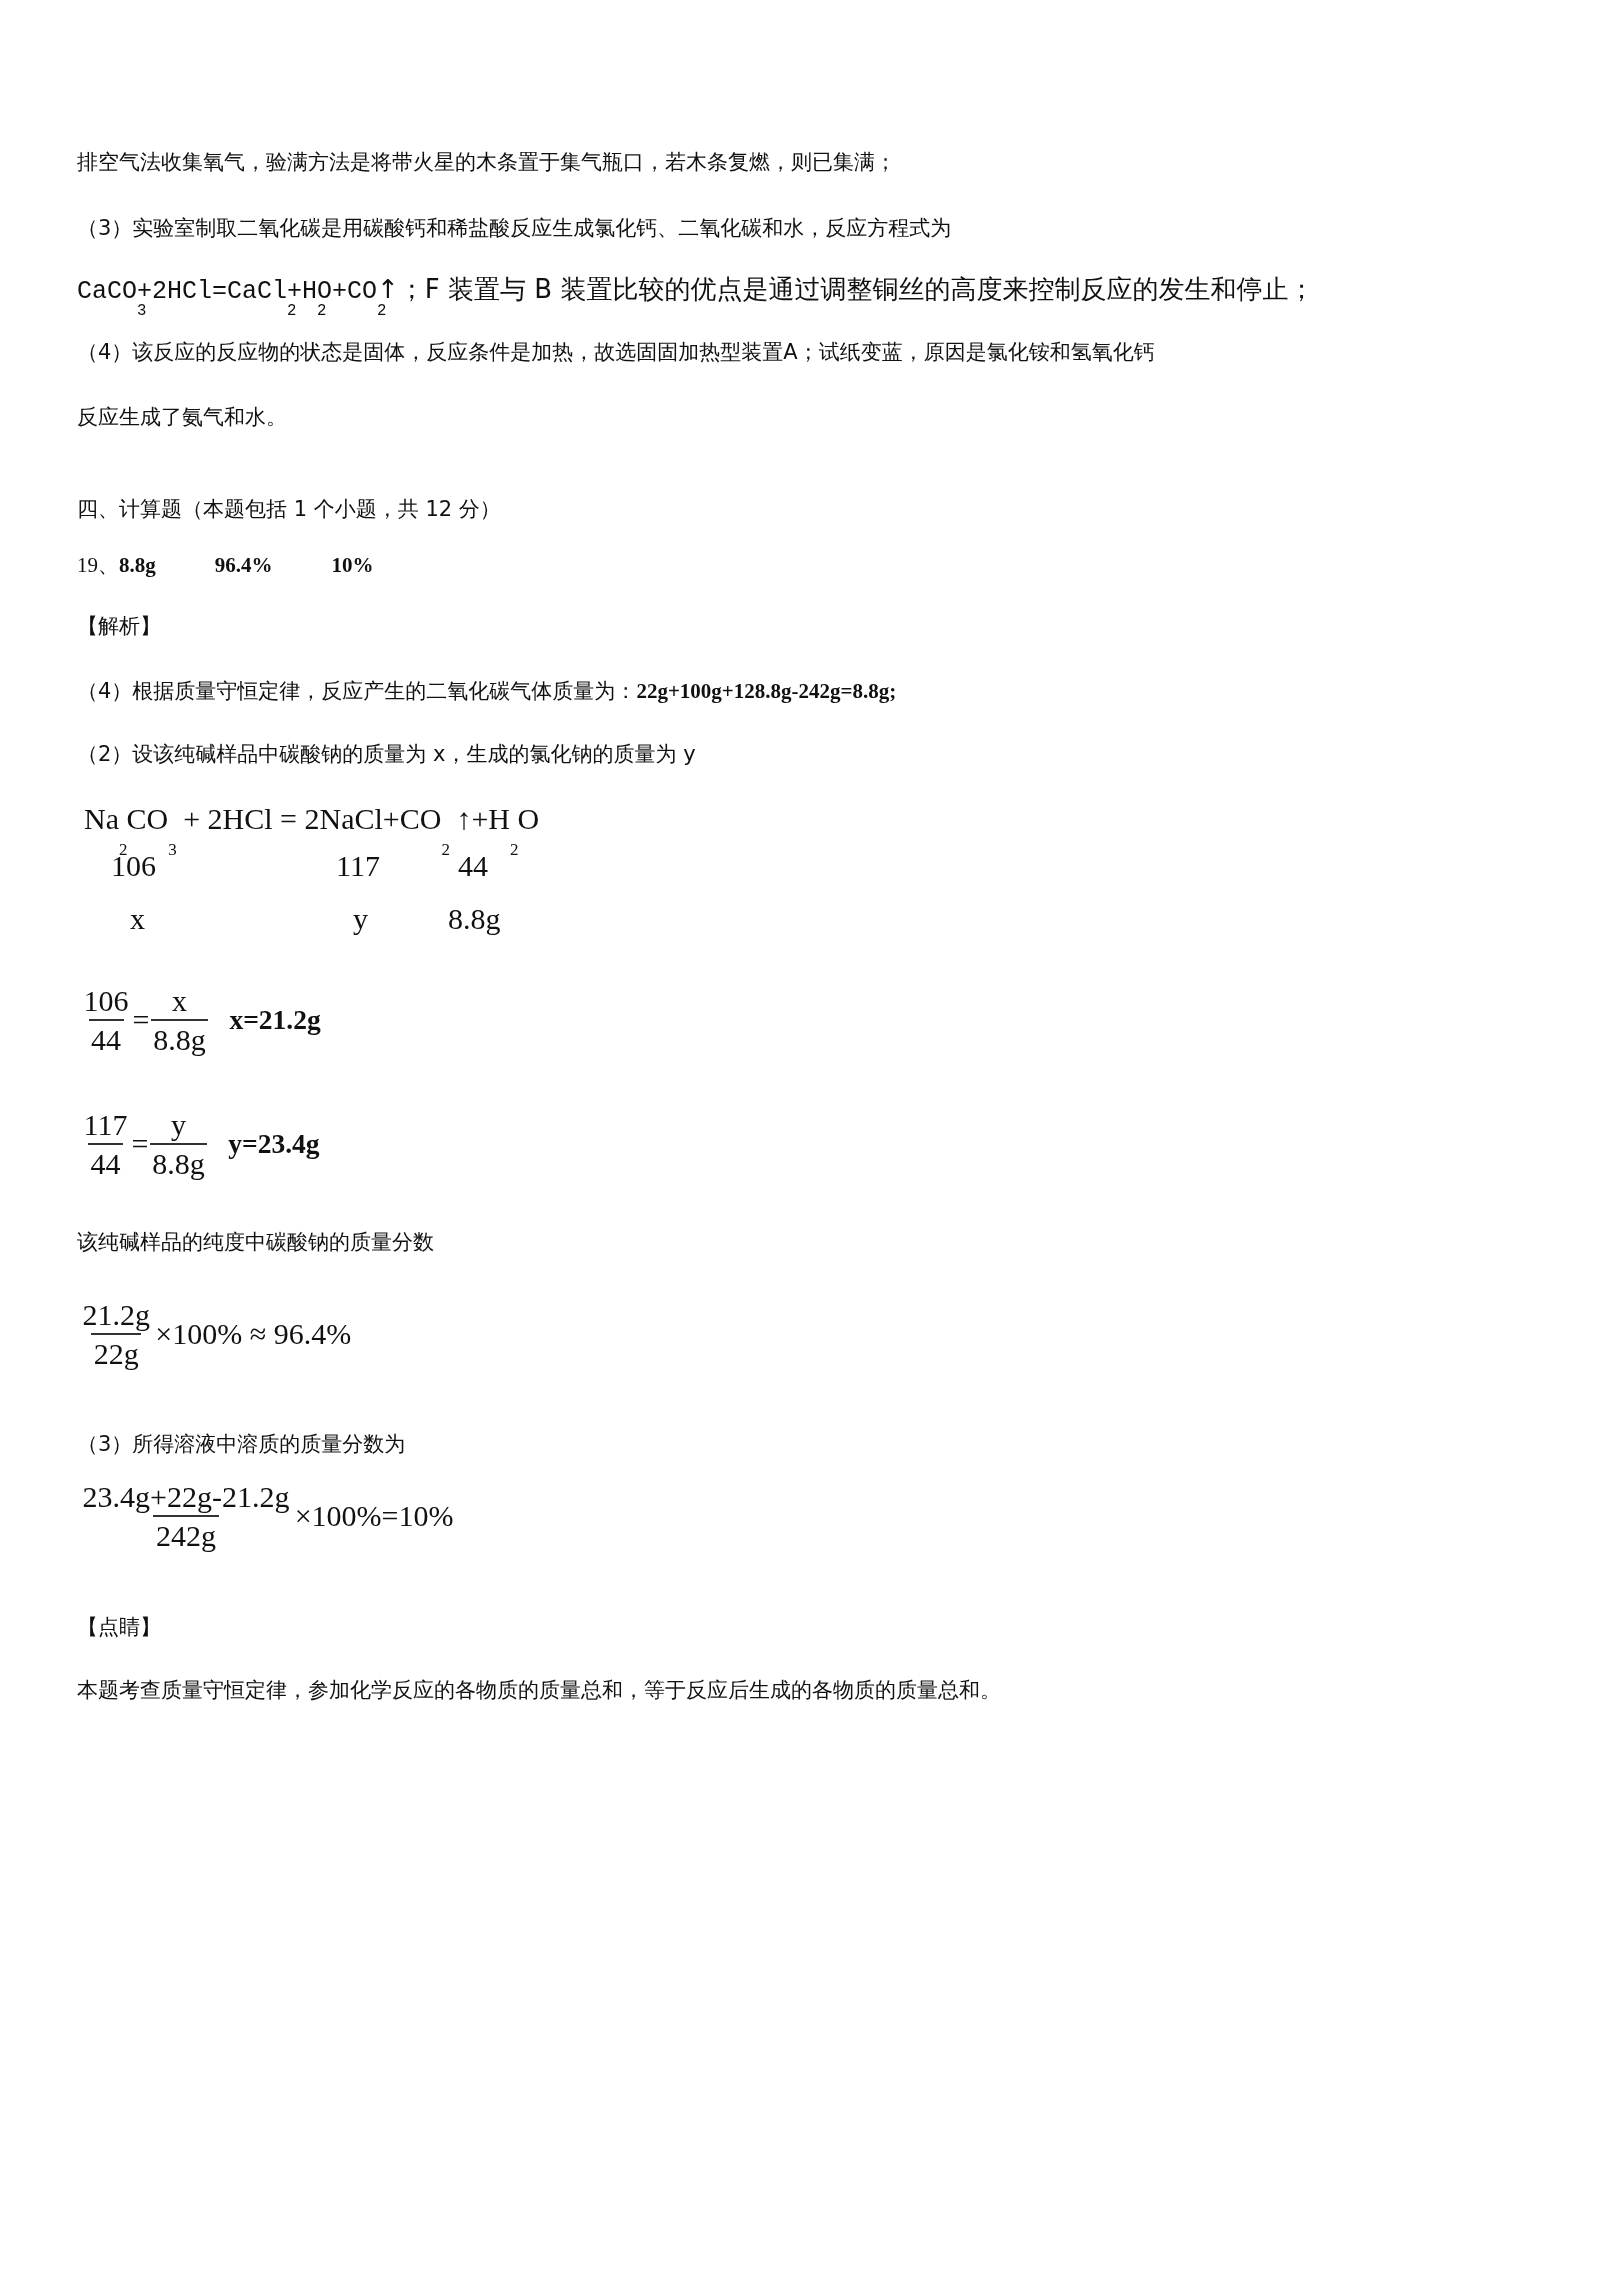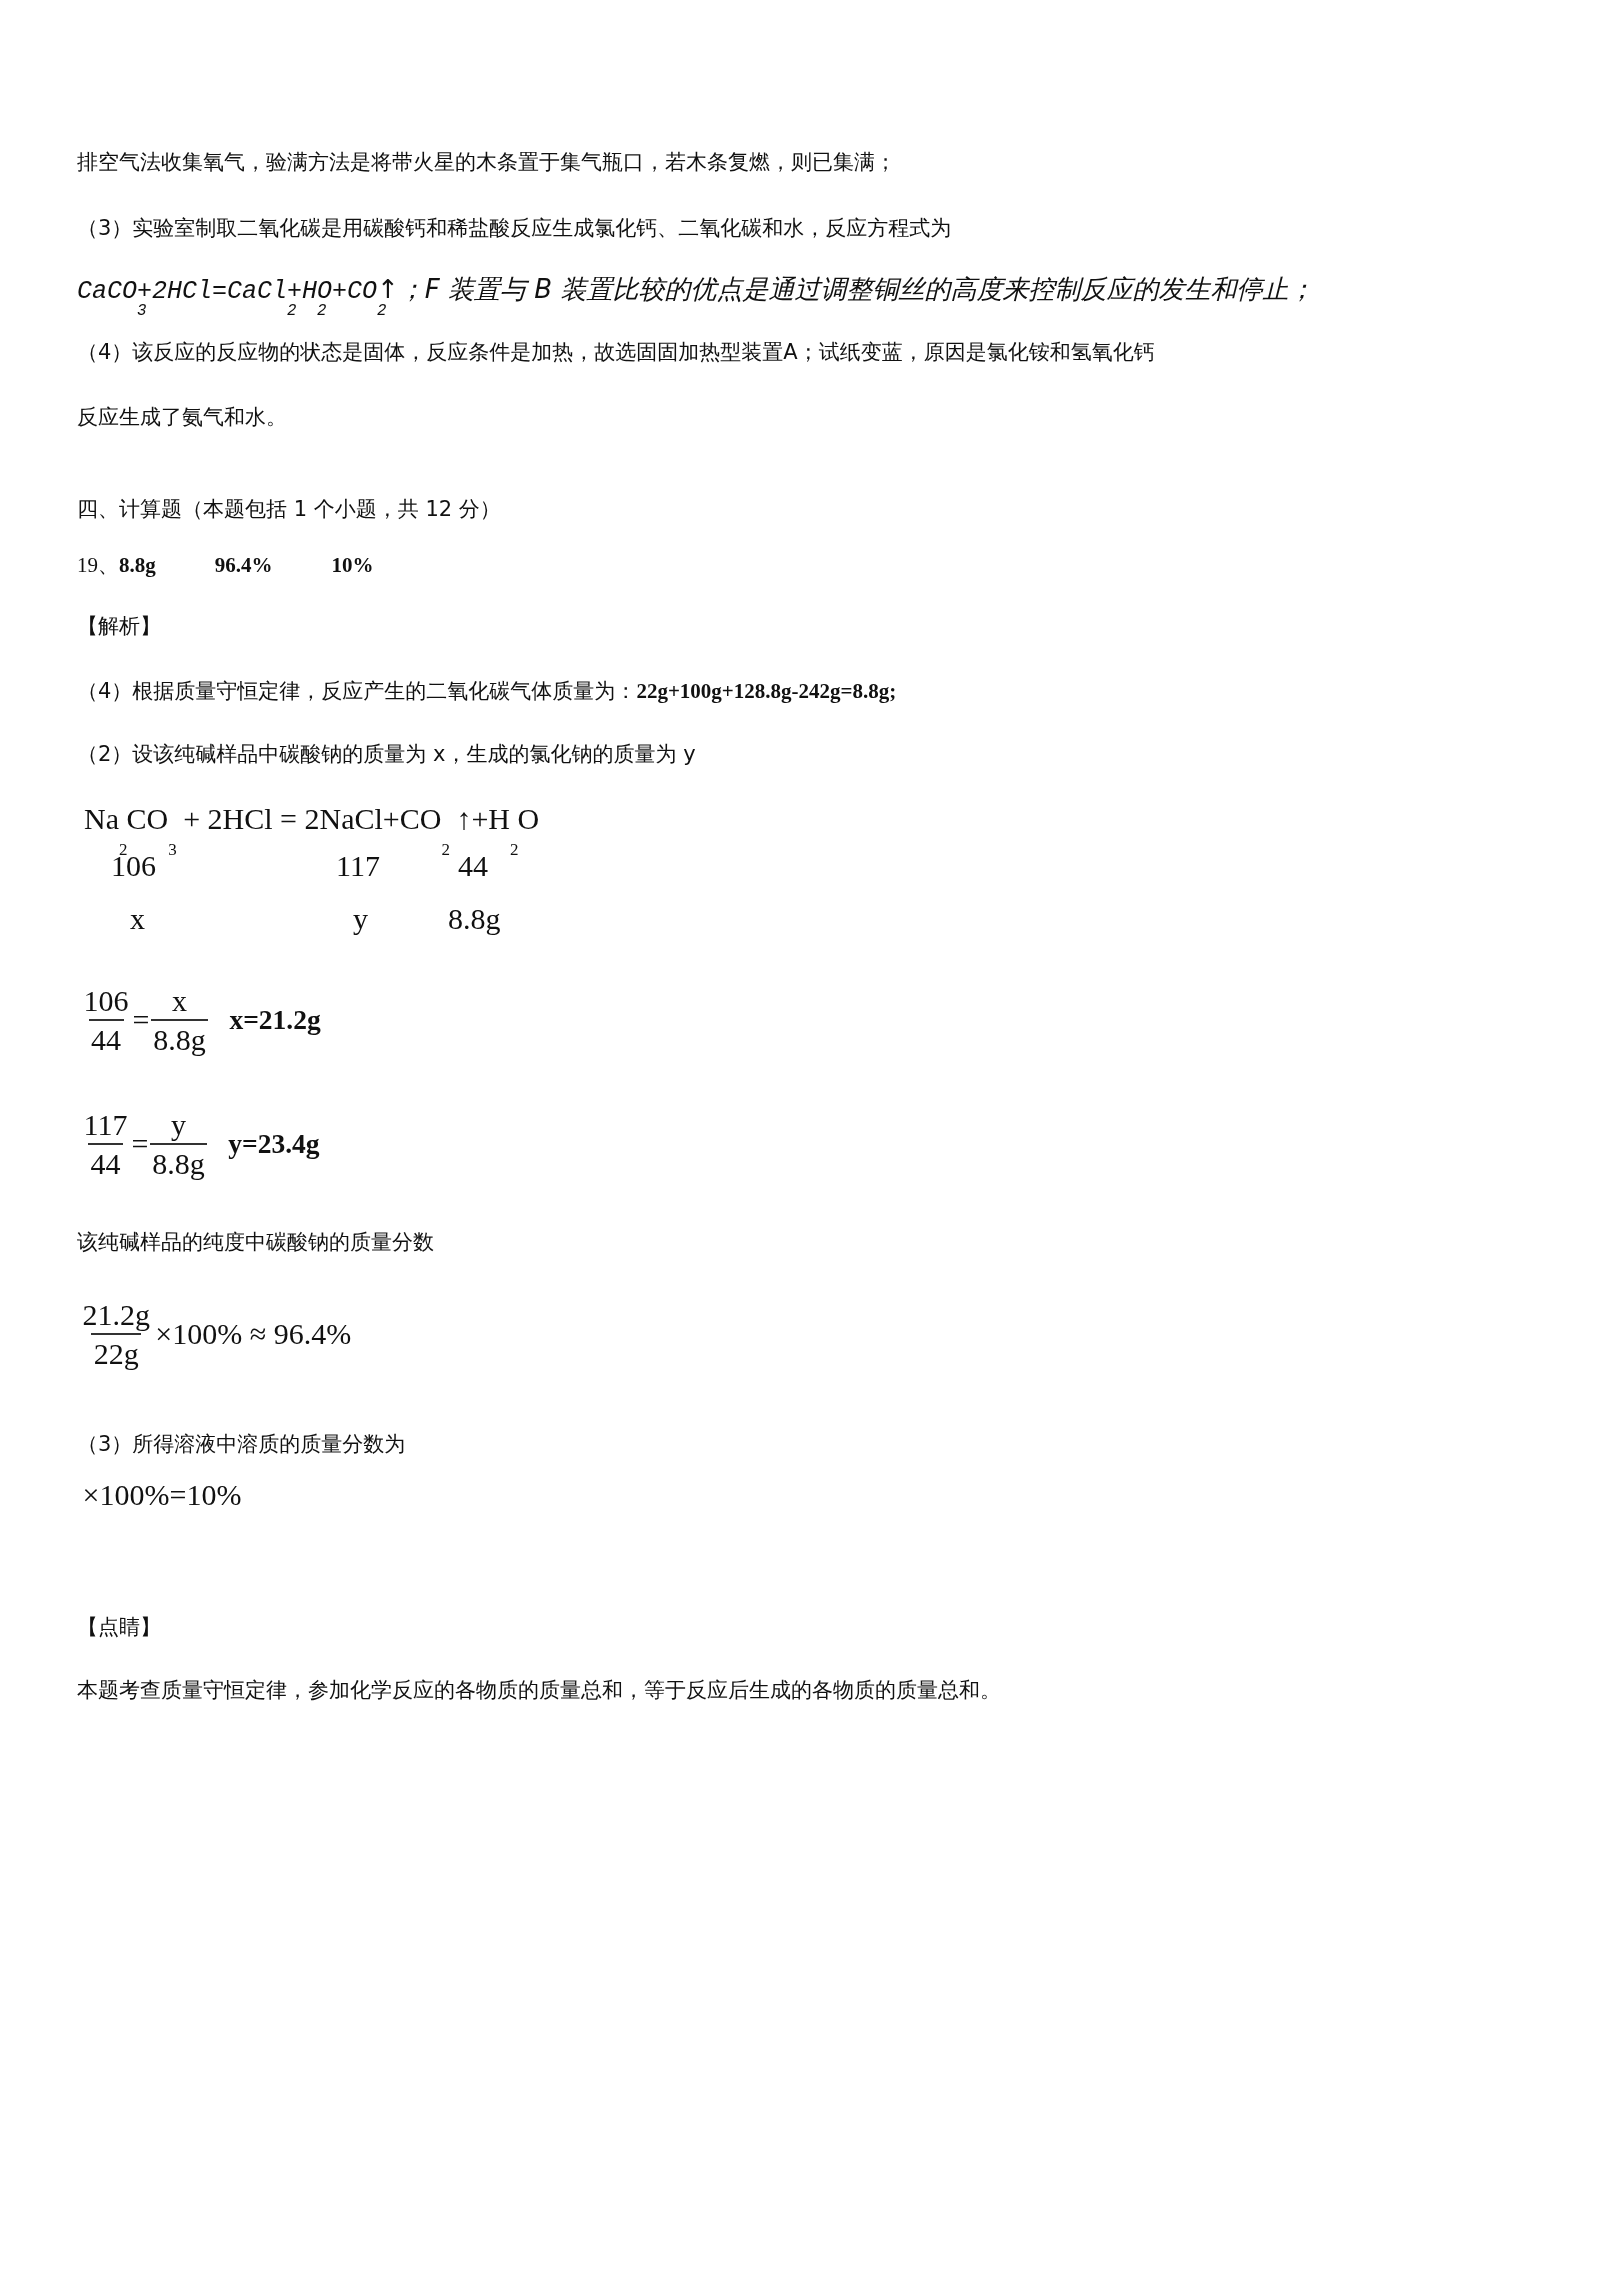--- a/index.html
+++ b/index.html
@@ -5,21 +5,21 @@
   html, body { margin: 0; padding: 0; background: #ffffff; }
   body {
     width: 1623px; height: 2295px; position: relative; overflow: hidden;
     color: #111;
     font-family: "DejaVu Sans", "Liberation Sans", sans-serif;
   }
   .line {
     position: absolute; left: 77px; white-space: nowrap;
     font-size: 21px; line-height: 34px;
   }
-  .mono { font-family: "Liberation Mono", "DejaVu Sans Mono", monospace; font-style: italic; }
+  .mono { font-family: "Liberation Mono", "DejaVu Sans Mono", monospace; }
   .serif { font-family: "Liberation Serif", "DejaVu Serif", serif; }
   .b { font-weight: bold; font-family: "Liberation Serif", "DejaVu Serif", serif; }
   .sub {
     display: inline-block; position: relative; top: 17px;
     font-size: 15.7px; line-height: 1; width: 0; overflow: visible;
   }
   .eq { font-family: "Liberation Serif", "DejaVu Serif", serif; font-size: 30px; }
   .eq .sub2 {
     display: inline-block; position: relative; top: 26px;
     font-size: 17px; width: 0; overflow: visible;
@@ -109,20 +109,24 @@
     <span class="fr">
         <span class="num">21.2g</span>
         <span class="den">22g</span>
       </span>
     <span class="tail">×100% ≈ 96.4%</span>
   </div>
 
   <div class="line" style="top:1427px;">（3）所得溶液中溶质的质量分数为</div>
 
   <div class="frac" style="top:1478px; left:80px;">
+    <span class="fr">
+        <span class="num">23.4g+22g-21.2g</span>
+        <span class="den">242g</span>
+      </span>
     <span class="tail">×100%=10%</span>
   </div>
 
   <div class="line" style="top:1610px;">【点睛】</div>
   <div class="line" style="top:1673px;">本题考查质量守恒定律，参加化学反应的各物质的质量总和，等于反应后生成的各物质的质量总和。</div>
 
 </div>
 
 
 </body></html>

